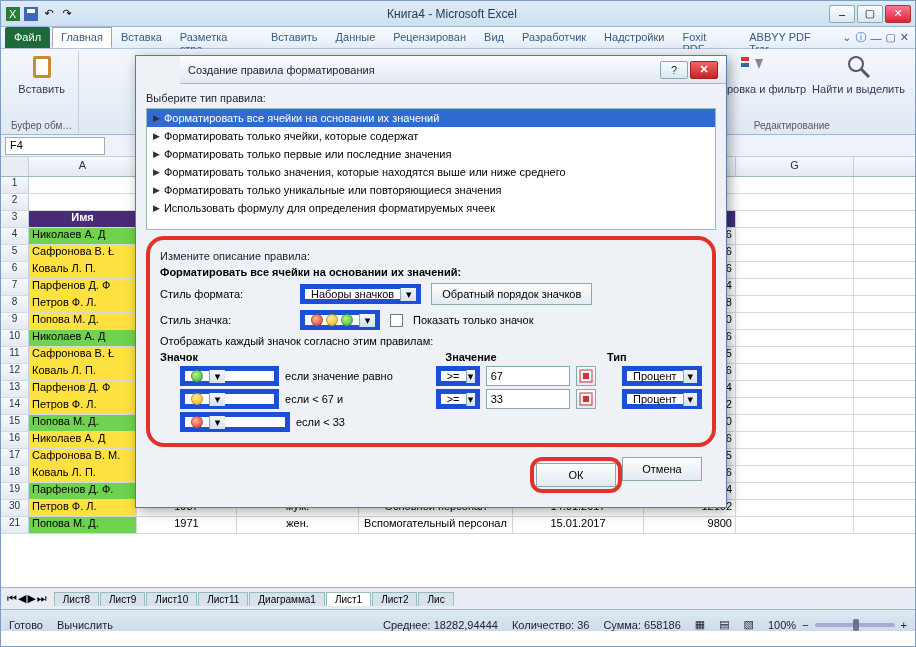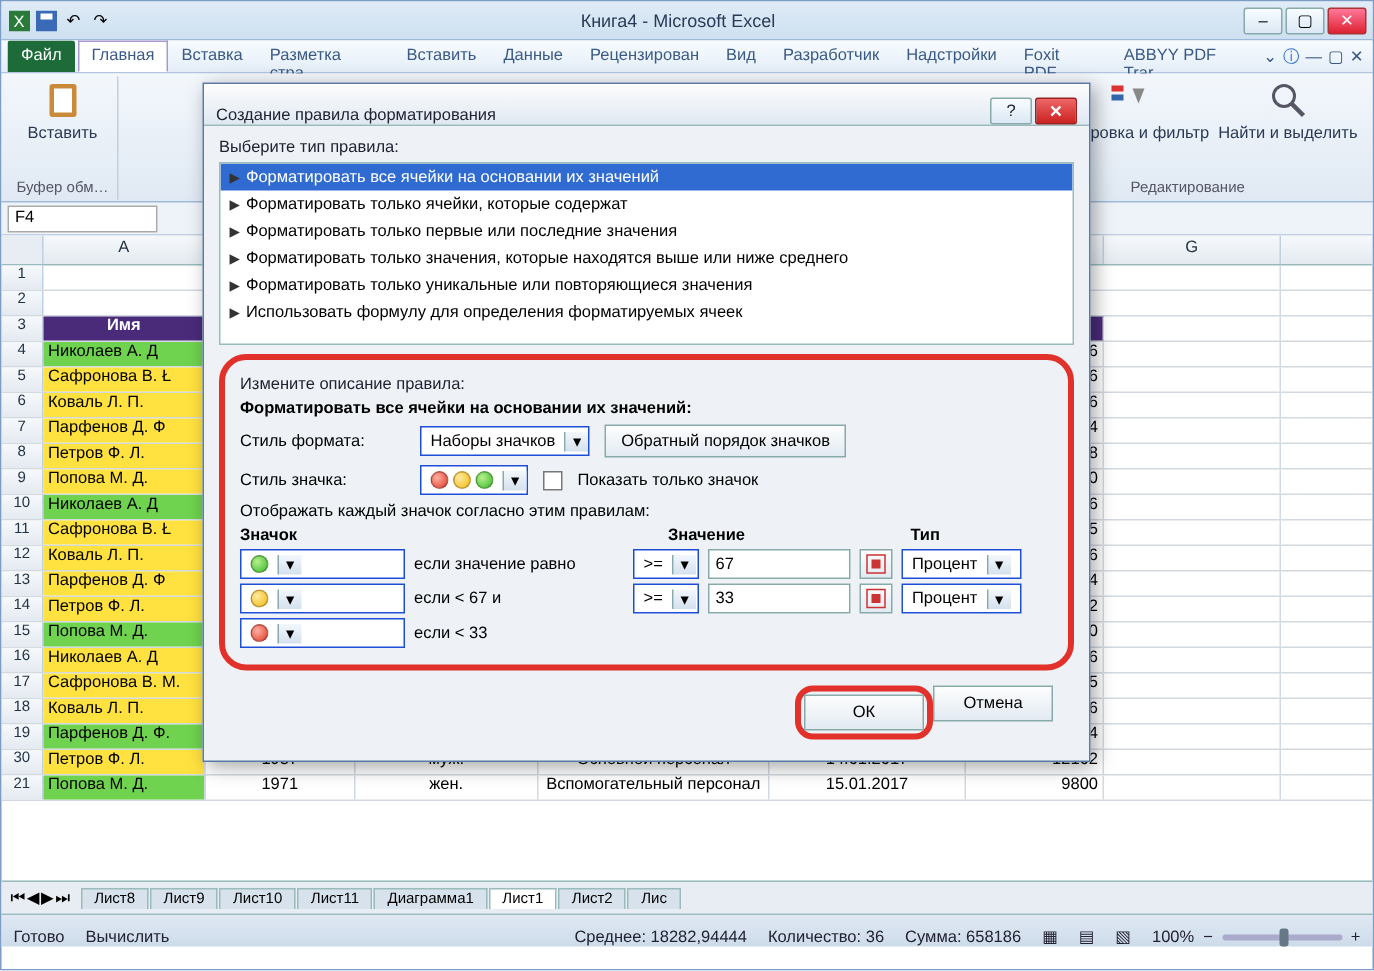--- a/index.html
+++ b/index.html
@@ -40,35 +40,35 @@
 .stab { background: #fff; border: 1px solid #9bb; padding: 1px 8px; font-size: 10px; border-bottom: none; }
 .stab.inactive { background: #d8e2ec; }
 .status { height: 22px; background: linear-gradient(#e0e9f3,#cddbea); border-top: 1px solid #9bb; display: flex; align-items: flex-end; padding: 0 8px; gap: 14px; color: #223; font-size: 10px; }
 .status .sp { flex: 1; }
 .zoom { display: flex; align-items: center; gap: 6px; }
 .slider { width: 80px; height: 4px; background: #aac; position: relative; border-radius: 2px; }
 .slider .th { position: absolute; left: 38px; top: -4px; width: 6px; height: 12px; background: #678; border-radius: 2px; }
 
 
 .dialog { position: absolute; left: 134px; top: 54px; width: 592px; height: 453px; background: #eef2f6; border: 1px solid #5a7aa5; box-shadow: 3px 3px 12px rgba(0,0,0,.35); }
-.dlg-title { height: 28px; background: linear-gradient(#fdfdfd,#dfe8f2); border-bottom: 1px solid #9bb; display: flex; align-items: flex-end; padding: 0 8px; color: #223; }
+.dlg-title { height: 28px; background: linear-gradient(#fdfdfd,#dfe8f2); border-bottom: 1px solid #9bb; display: flex; align-items: center; padding: 0 8px; color: #223; margin-left: 44px; }
 .dlg-title .sp { flex: 1; }
 .dlg-title .btn { width: 28px; height: 18px; border: 1px solid #8aa; background: linear-gradient(#f8fcff,#dbe8f5); margin-left: 2px; display: flex; align-items: center; justify-content: center; border-radius: 2px; }
 .dlg-title .btn.close { background: linear-gradient(#e66,#c22); color: #fff; border-color: #922; font-weight: bold; }
 .dlg-body { padding: 6px 10px 10px 10px; }
 .sect-label { color: #223; margin: 2px 0 4px 0; }
 .rule-list { border: 1px solid #9bb; background: #fff; height: 122px; overflow: hidden; }
 .rule-item { padding: 3px 6px; display: flex; align-items: center; gap: 4px; cursor: default; }
 .rule-item .tri { font-size: 9px; color: #333; }
 .rule-item.sel { background: #2f6bd0; color: #fff; }
 .redbox { margin-top: 6px; border: 4px solid #e2312a; border-radius: 18px; padding: 8px 10px; background: #eef2f6; }
 .bold { font-weight: bold; }
 .frow { display: flex; align-items: center; gap: 10px; margin: 5px 0; }
 .lbl { width: 110px; }
-.combo { display: inline-flex; align-items: center; border: 1px solid #1d4ed8; background: #fff; height: 20px; }
+.combo { display: inline-flex; align-items: center; border: 5px solid #1d4ed8; background: #fff; height: 20px; margin-left: 20px; }
 .combo .cv { padding: 0 6px; }
 .combo .ar { width: 16px; border-left: 1px solid #8aa; text-align: center; background: linear-gradient(#f3f7fc,#d4e1ee); }
 .btn-s { border: 1px solid #8aa; background: linear-gradient(#fdfdfd,#e2eaf2); height: 22px; padding: 0 10px; }
 .chk { width: 13px; height: 13px; border: 1px solid #777; background: #fff; display: inline-block; vertical-align: middle; }
 .iconset { display: inline-flex; gap: 3px; align-items: center; }
 .dot { width: 12px; height: 12px; border-radius: 50%; border: 1px solid rgba(0,0,0,.25); }
 .dot.g { background: radial-gradient(circle at 35% 35%, #b6f08b, #3cb82e); }
 .dot.y { background: radial-gradient(circle at 35% 35%, #ffe9a0, #f2b90e); }
 .dot.r { background: radial-gradient(circle at 35% 35%, #ffb0a0, #e03a2a); }
 .cols-hdr { display: flex; font-weight: bold; margin-top: 4px; }

